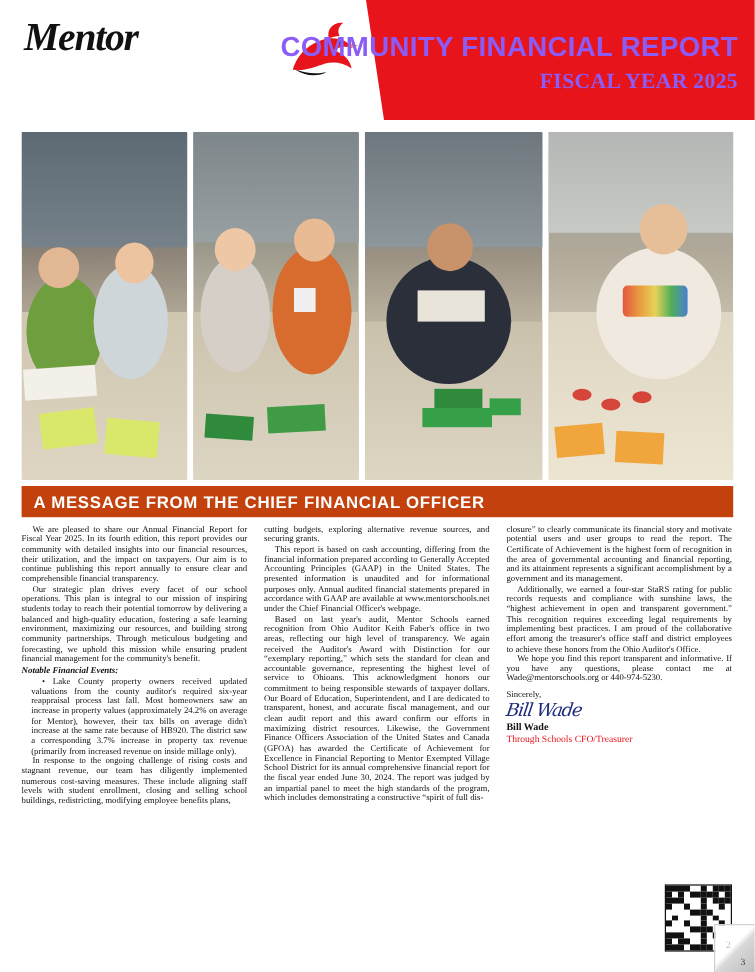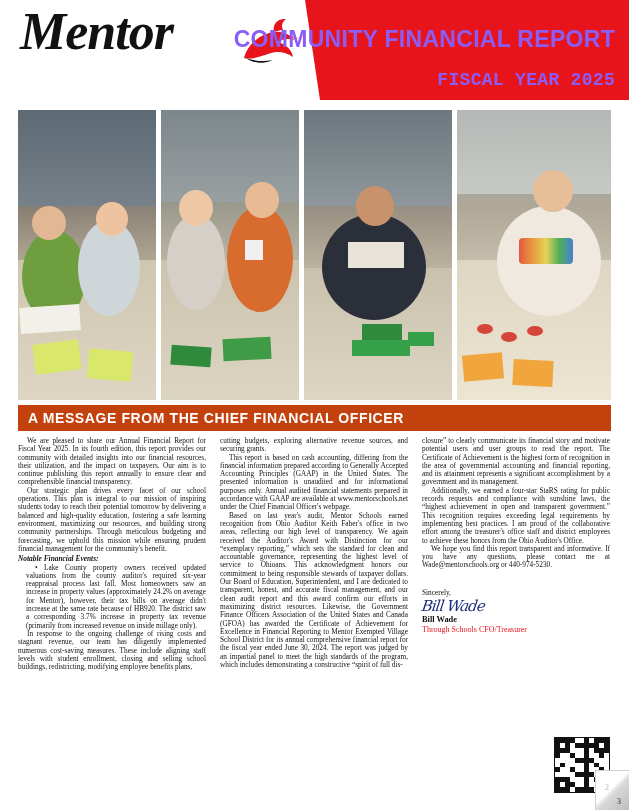--- a/index.html
+++ b/index.html
@@ -37,21 +37,21 @@
   }
   .logo-wrap {
     position: absolute;
     left: 18px; top: 12px;
     width: 290px; height: 78px;
   }
   .logo-mentor {
     font-family: "Liberation Serif", serif;
     font-style: italic;
     font-weight: bold;
-    font-size: 52px;
+    font-size: 33px;
     color: #111111;
     letter-spacing: -1px;
     line-height: 40px;
     margin: 0;
     padding-left: 2px;
   }
   .logo-public {
     font-family: "Liberation Serif", serif;
     font-style: italic;
     font-weight: bold;
@@ -77,26 +77,26 @@
     color: #8b5cf6;
   }
   .header-title-main {
     font-family: "Liberation Sans", sans-serif;
     font-weight: bold;
     font-size: 23px;
     letter-spacing: 0.3px;
     line-height: 26px;
   }
   .header-title-sub {
-    font-family: Liberation Mono, monospace;
+    font-family: Liberation Serif, serif;
     font-weight: bold;
     font-size: 18px;
     letter-spacing: 0.3px;
     line-height: 22px;
-    margin-top: 17px;
+    margin-top: 4px;
   }
 
   
   .photos {
     position: absolute;
     left: 18px;
     top: 110px;
     width: 593px;
     height: 290px;
     display: flex;
@@ -181,21 +181,21 @@
     font-style: italic;
     font-weight: bold;
   }
   .bullet {
     text-indent: -5px;
     padding-left: 8px;
   }
 
   
   .sig-block {
-    margin-top: 19px;
+    margin-top: 5px;
   }
   .sig-word {
     font-size: 7.3px;
     line-height: 8.3px;
   }
   .sig-script {
     font-family: "DejaVu Serif", serif;
     font-style: italic;
     font-size: 15px;
     color: #1c2b7a;

